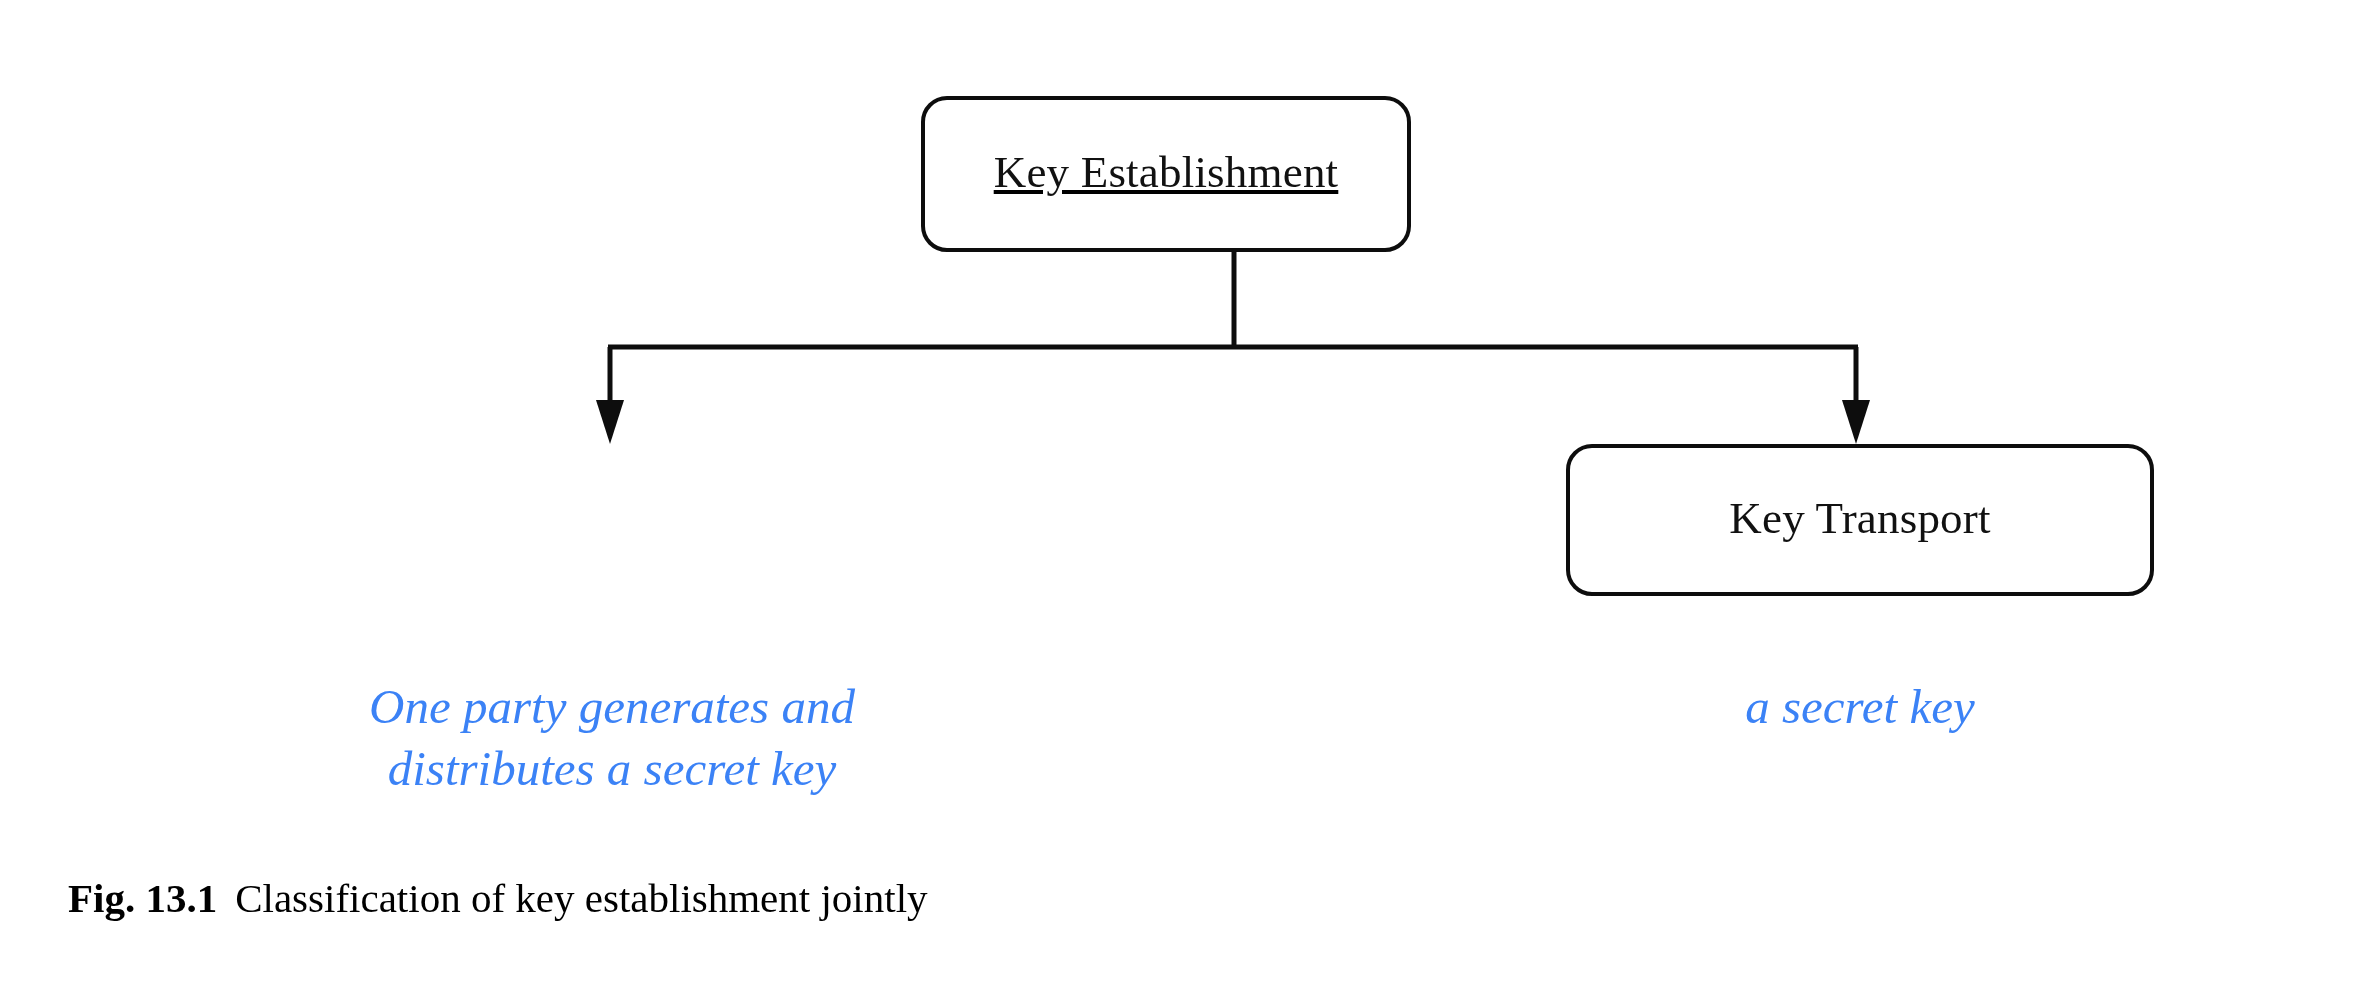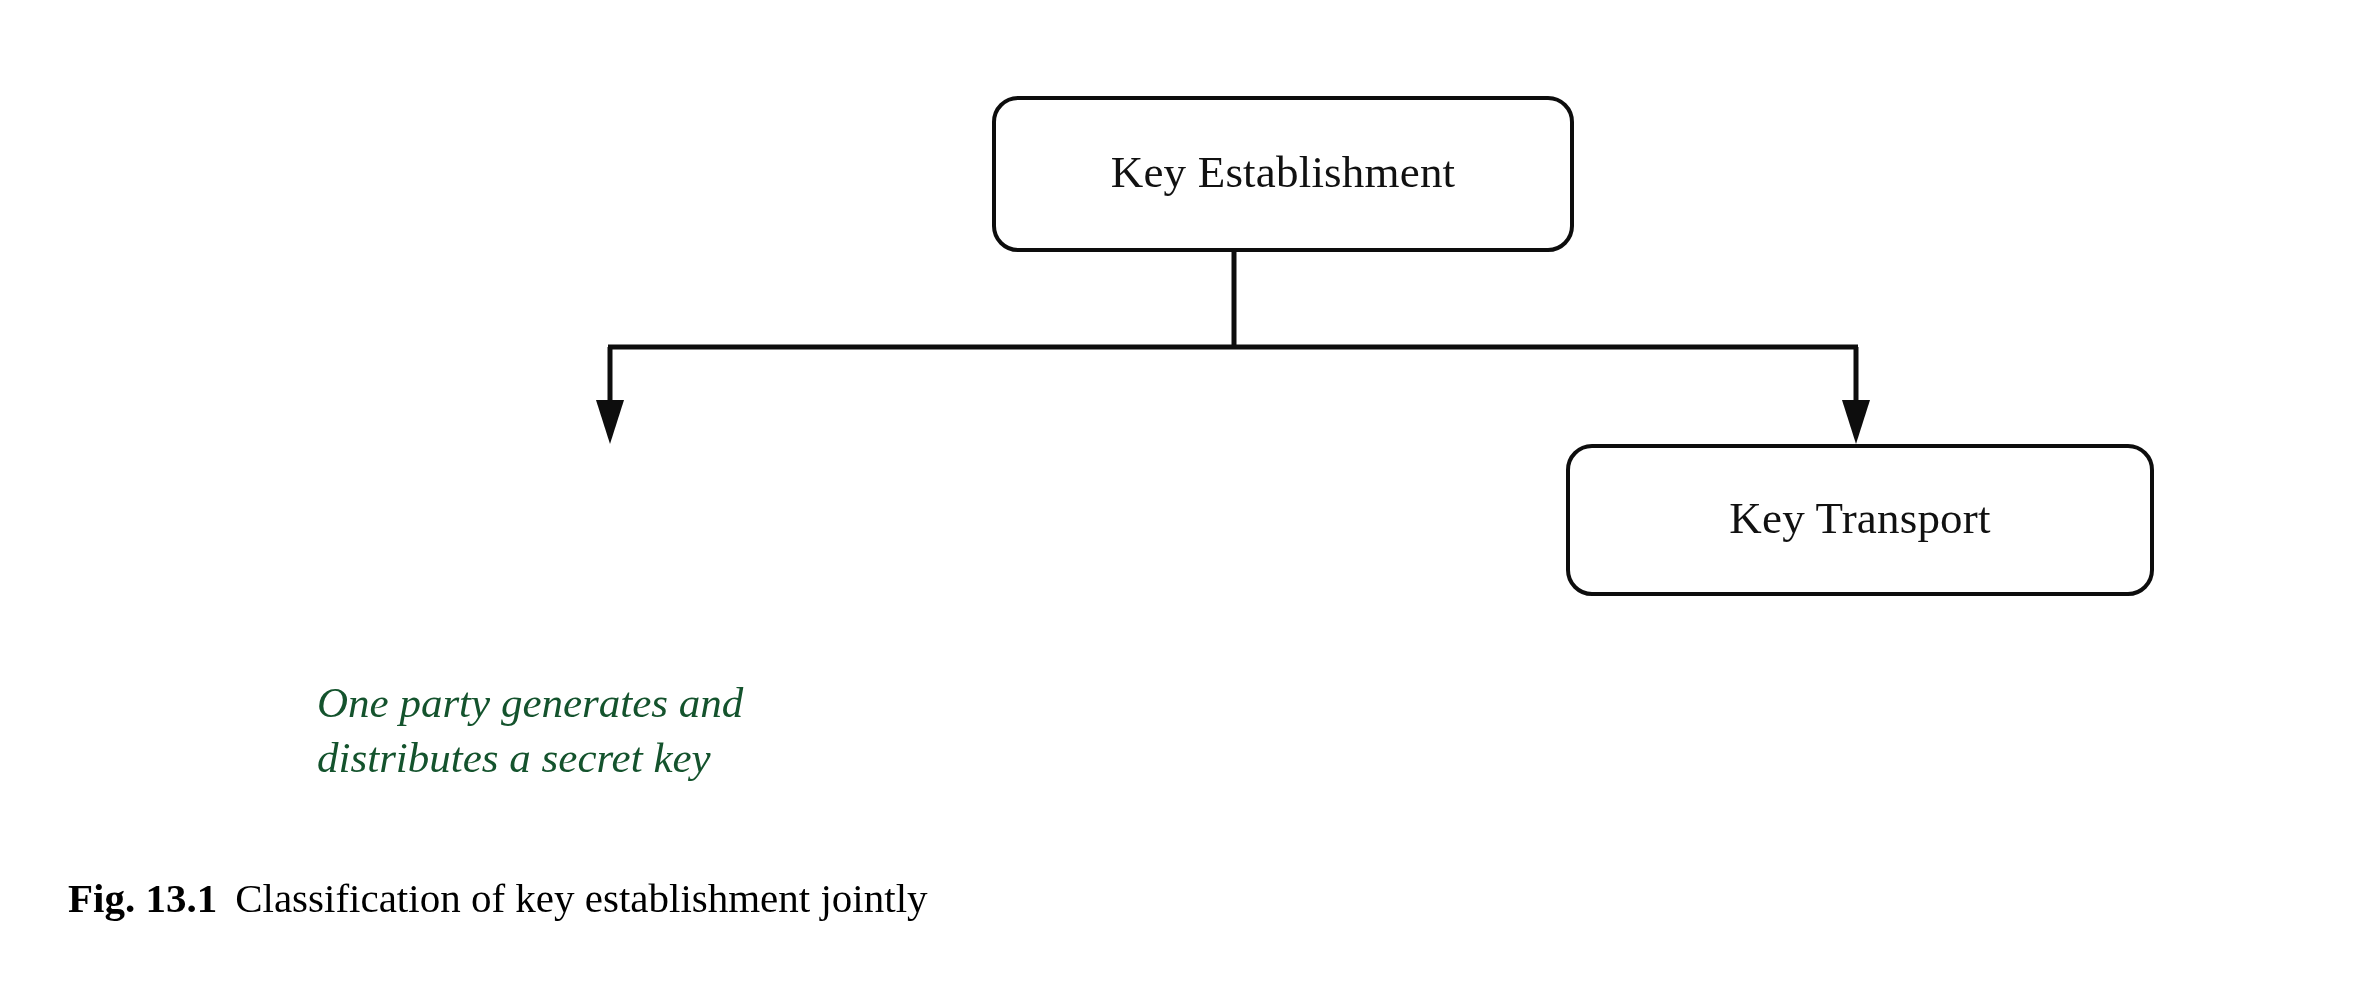--- a/index.html
+++ b/index.html
@@ -39,31 +39,32 @@
   }
   .node-label {
     font-size: 45px;
     line-height: 1;
     letter-spacing: 0.2px;
     white-space: nowrap;
     color: #111111;
     padding-bottom: 4px;
   }
 
-  #node-root   { left: 992px;  top: 96px;  width: 582px; height: 156px; }
+  #node-root   { left: 921px;  top: 96px;  width: 490px; height: 156px; text-decoration: underline; }
   #node-left   { left: 317px;  top: 444px; width: 590px; height: 152px; }
   #node-right  { left: 1566px; top: 444px; width: 588px; height: 152px; }
 
   
   .annotation {
     position: absolute;
     font-style: italic;
-    font-size: 43px;
+    font-size: 49px;
     line-height: 1.27;
-    color: #14532d;
+    text-align: center;
+    color: #3b82f6;
     white-space: nowrap;
   }
   #annotation-left  { left: 317px;  top: 676px; width: 590px; }
   #annotation-right { left: 1566px; top: 676px; width: 588px; }
 
   
   #figure-caption {
     position: absolute;
     left: 68px;
     top: 876px;
@@ -107,19 +108,20 @@
   <div class="node" id="node-right">
     <span class="node-label">Key Transport</span>
   </div>
 
   <div class="annotation" id="annotation-left">
     <div>One party generates and</div>
     <div>distributes a secret key</div>
   </div>
 
   <div class="annotation" id="annotation-right">
+    <div>a secret key</div>
   </div>
 
   <div id="figure-caption">
     <span class="fig-number">Fig. 13.1</span><span class="fig-gap"></span><span>Classification of key establishment jointly</span>
   </div>
 
 </div>
 
 </body></html>

